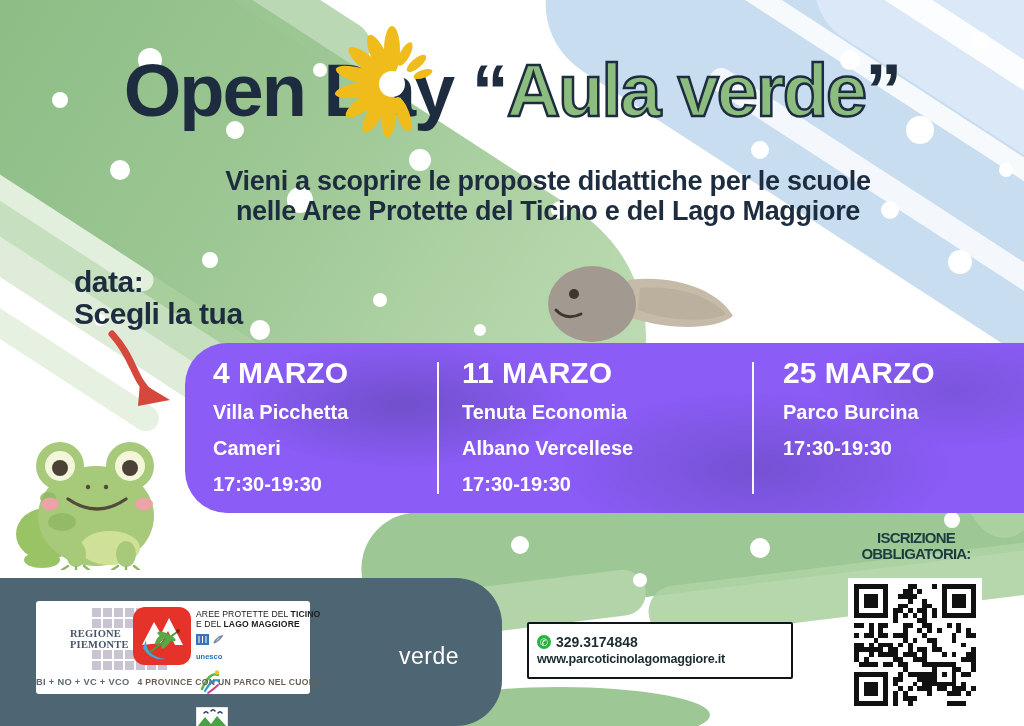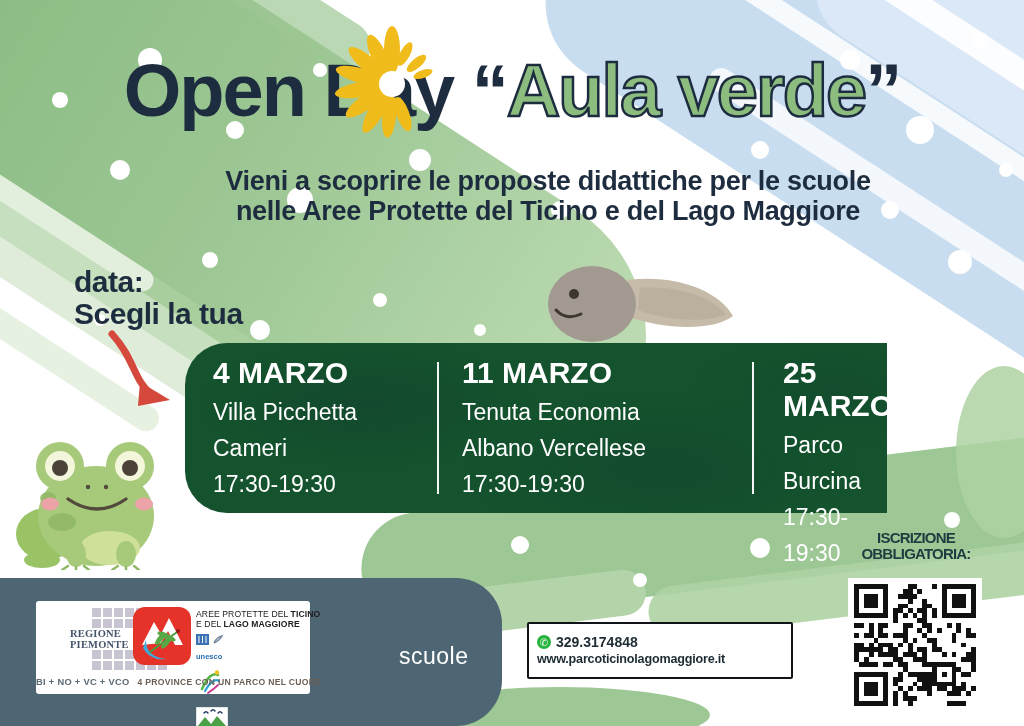--- a/index.html
+++ b/index.html
@@ -22,33 +22,33 @@
     font-size:27px;font-weight:700;letter-spacing:-0.3px;line-height:1.12;color:#1d2c3e;margin-left:36px;
   }
   .choose{
     position:absolute;left:74px;top:266px;z-index:3;
     font-size:30px;font-weight:800;line-height:1.08;color:#1d2c3e;letter-spacing:-0.5px;
   }
   .arrow-wrap{position:absolute;left:98px;top:330px;width:80px;height:86px;z-index:3;}
 
   
   .dates-panel{
-    position:absolute;left:185px;top:343px;width:702px;height:170px;z-index:2;
-    background:#14532d;border-radius:42px 0 0 42px;color:#ffffff;
+    position:absolute;left:185px;top:343px;width:839px;height:170px;z-index:2;
+    background:#8b5cf6;border-radius:42px 0 0 42px;color:#ffffff;
   }
   .dates-panel::before{
     content:"";position:absolute;inset:0;border-radius:inherit;pointer-events:none;
     background:
       radial-gradient(240px 90px at 26% 36%,rgba(18,39,51,.22),transparent 70%),
       radial-gradient(280px 110px at 68% 74%,rgba(18,39,51,.18),transparent 70%),
       radial-gradient(200px 80px at 92% 28%,rgba(18,39,51,.13),transparent 70%);
   }
   .event{position:absolute;top:13px;}
   .event .ev-date{font-size:30px;font-weight:800;line-height:1.1;margin:0 0 5px 0;}
-  .event .ev-line{font-size:23px;font-weight:400;line-height:36px;}
+  .event .ev-line{font-size:20px;font-weight:700;line-height:36px;}
   .event-1{left:28px;}
   .event-2{left:277px;}
   .event-3{left:598px;}
   .v-divider{position:absolute;top:19px;width:2px;height:132px;background:rgba(255,255,255,.95);}
   .v-divider.d1{left:252px;}
   .v-divider.d2{left:567px;}
 
   
   .band{
     position:absolute;left:0;top:578px;width:502px;height:148px;z-index:2;
@@ -397,21 +397,21 @@
         <ellipse cx="48" cy="93.7" rx="24" ry="7.5" transform="rotate(-60 48 93.7)"></ellipse>
         <ellipse cx="61.2" cy="97.9" rx="22" ry="7" transform="rotate(-85 61.2 97.9)"></ellipse>
         <ellipse cx="74.9" cy="96.1" rx="18" ry="6.5" transform="rotate(70 74.9 96.1)"></ellipse>
         <ellipse cx="88.5" cy="45.4" rx="12" ry="4.8" transform="rotate(-40 88.5 45.4)"></ellipse>
         <ellipse cx="95" cy="56" rx="10" ry="4" transform="rotate(-20 95 56)"></ellipse>
         <ellipse cx="77" cy="36" rx="13" ry="5" transform="rotate(-62 77 36)"></ellipse>
       </g>
       <circle cx="64" cy="66" r="13" fill="#ffffff"></circle>
     </svg>
   </div>
-  <div class="arnica-label" style="left:399px;top:643px;position:absolute;">scuole</div>
+  <div class="arnica-label" style="left:399px;top:643px;position:absolute;">verde</div>
 
   <div class="contact-card">
     <div class="contact-row">
       <span class="wa-icon">✆</span>
       <span>329.3174848</span>
     </div>
     <div class="contact-row small">www.parcoticinolagomaggiore.it</div>
   </div>
 
   <div class="registration">

